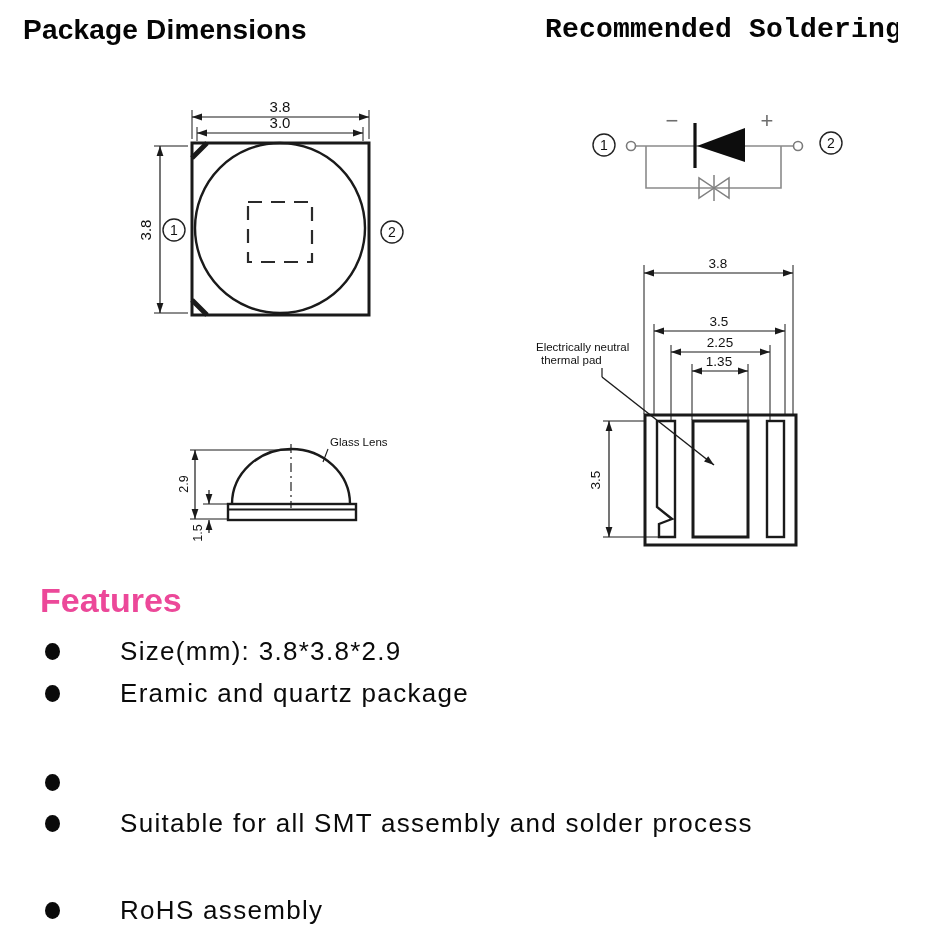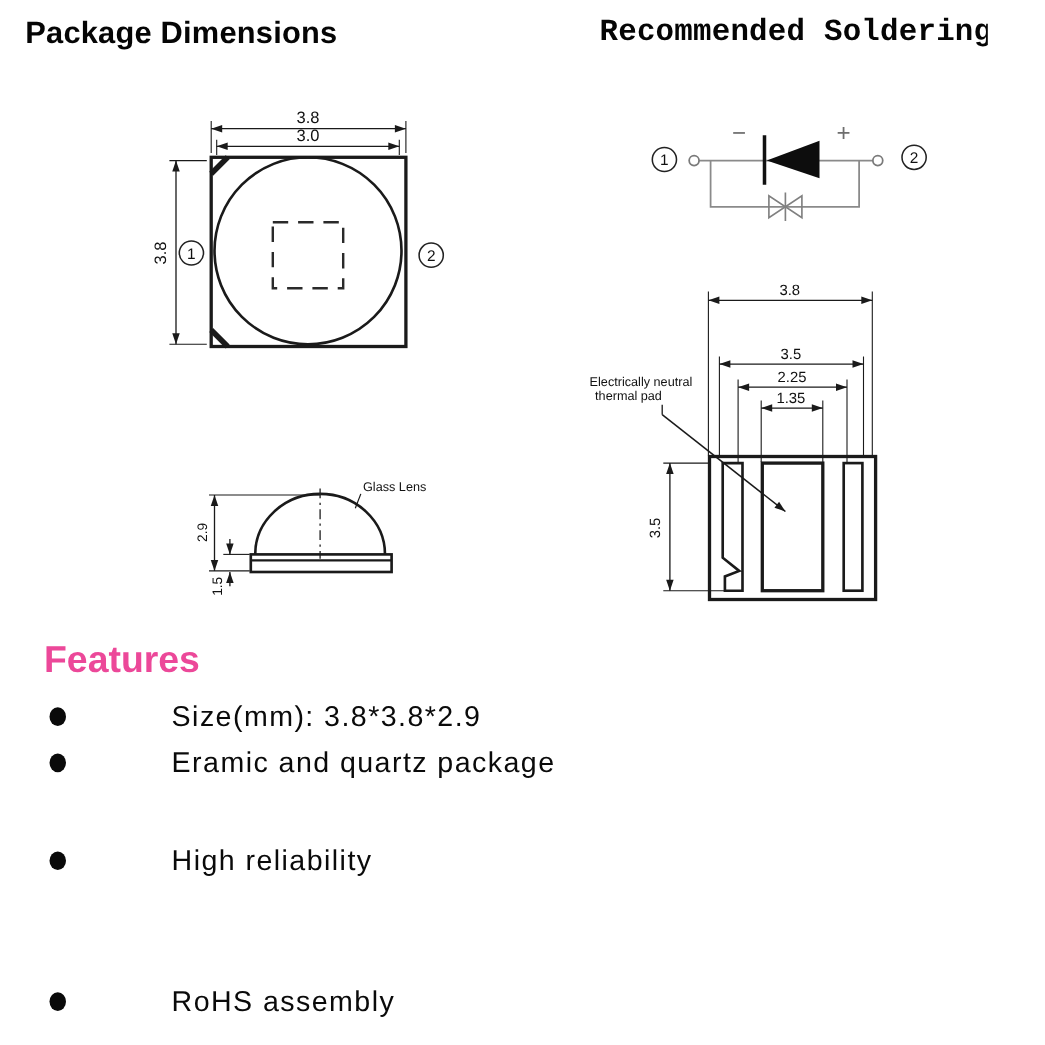--- a/index.html
+++ b/index.html
@@ -14,21 +14,21 @@
   .dim{stroke:#1a1a1a;stroke-width:1.2;fill:none;}
   .ext{stroke:#1a1a1a;stroke-width:1;fill:none;}
   .wire{stroke:#8a8a8a;stroke-width:1.6;fill:none;}
   .dimtext{font-size:15px;fill:#111;}
   .dimtext-sm{font-size:13.5px;fill:#111;}
   .dimtext-xs{font-size:12.5px;fill:#111;}
   .notetext{font-size:11.5px;fill:#111;}
   .pinnum{font-size:14px;fill:#111;}
   .signtext{font-size:22px;fill:#6e6e6e;}
   #features-title{position:absolute;left:40px;top:581px;font-weight:bold;font-size:34px;color:#ec4899;}
-  .feature-row{position:absolute;left:45px;display:flex;align-items:center;height:32px;white-space:nowrap;gap:36px;}
+  .feature-row{position:absolute;left:45px;display:flex;align-items:center;height:32px;white-space:nowrap;}
   .bullet{width:15px;height:17px;border-radius:50%;background:#0a0a0a;margin-right:60px;flex:0 0 auto;}
   .feature-text{font-size:26px;letter-spacing:1.3px;color:#0a0a0a;}
 </style>
 </head>
 <body>
 
 <div id="page">
 
   <div id="hdr-left" class="hdr">Package Dimensions</div>
   <div id="hdr-right" class="hdr">Recommended Soldering</div>
@@ -167,20 +167,23 @@
   <div class="feature-row" style="top:635px">
     <span class="bullet"></span>
     <span class="feature-text">Size(mm): 3.8*3.8*2.9</span>
   </div>
   <div class="feature-row" style="top:677px">
     <span class="bullet"></span>
     <span class="feature-text">Eramic and quartz package</span>
   </div>
   <div class="feature-row" style="top:766px">
     <span class="bullet"></span>
-    <span class="feature-text">High reliability</span>
+  </div>
+  <div class="feature-row" style="top:807px">
+    <span class="bullet"></span>
+    <span class="feature-text">Suitable for all SMT assembly and solder process</span>
   </div>
   <div class="feature-row" style="top:894px">
     <span class="bullet"></span>
     <span class="feature-text">RoHS assembly</span>
   </div>
 
 </div>
 
 </body></html>

